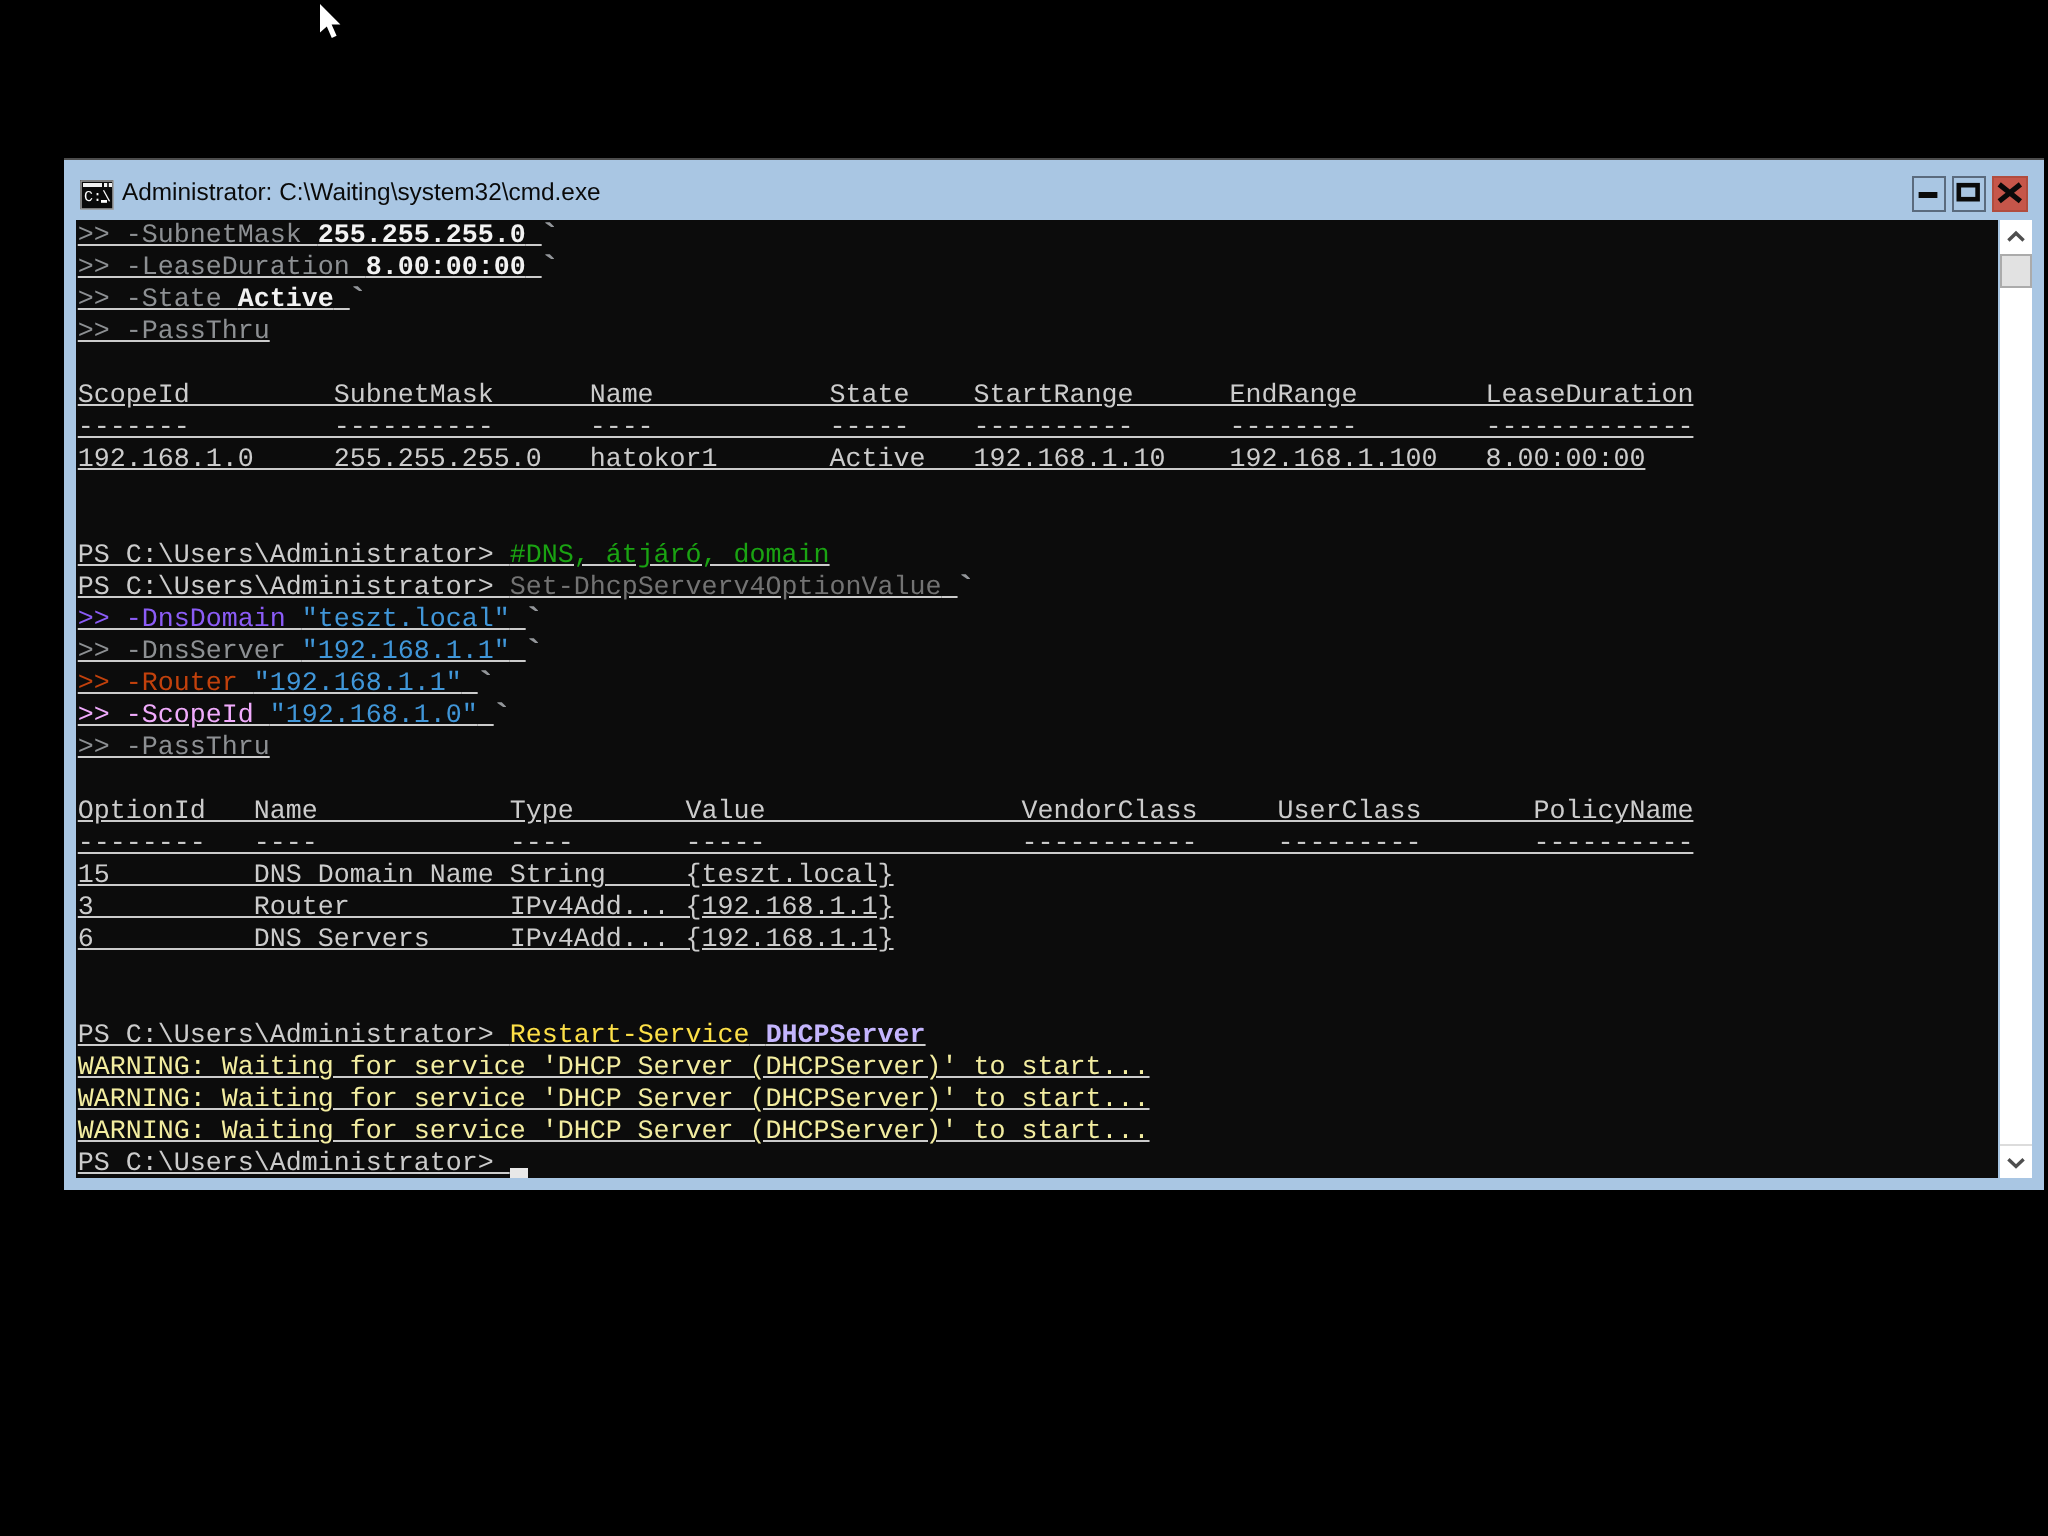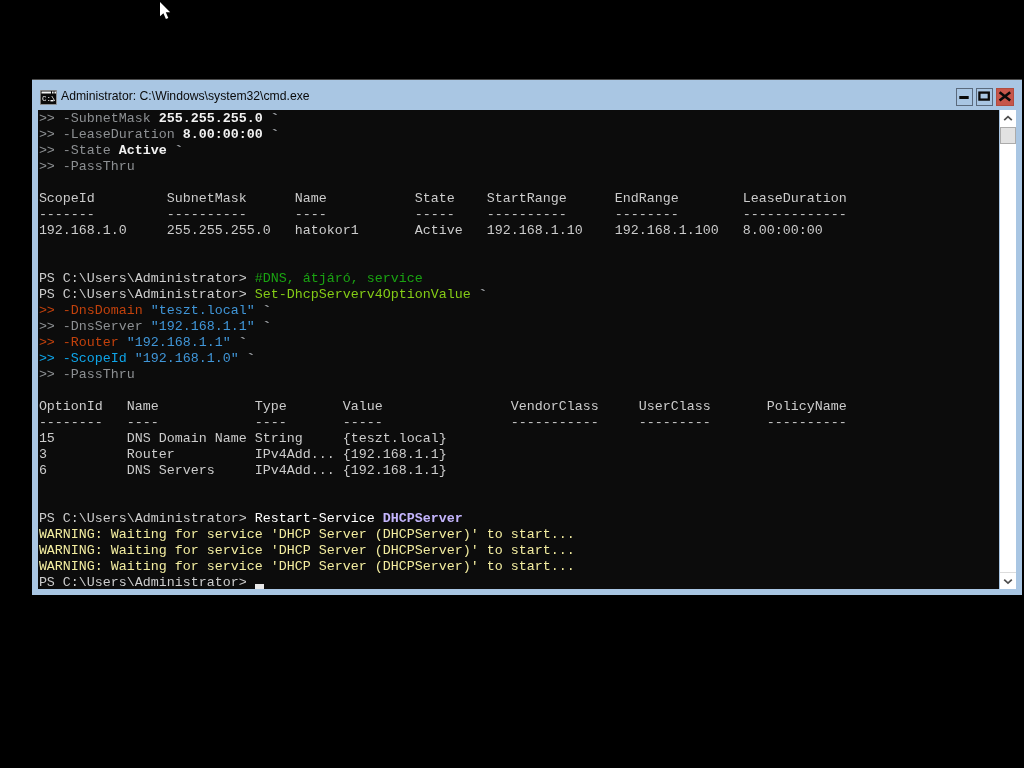--- a/index.html
+++ b/index.html
@@ -14,21 +14,21 @@
             border:1.5px solid #5a6a7d; }
   #bmin  { left:924.2px; }
   #bmax  { left:943.8px; }
   #bclose{ left:963.9px; width:18px; height:17.5px; background:#c6564a; border:1px solid #b14c3e; }
   #console { position:absolute; left:5.7px; top:30px; width:961.8px; height:479px;
             background:#0c0c0c; overflow:hidden; }
   #console pre {
             position:absolute; left:1.2px; top:1.4px;
             font-family:"Liberation Mono", monospace;
             font-size:13.3333px; line-height:16px; color:#cccccc;
-            white-space:pre; }
+            white-space:pre;text-decoration:underline; }
   #console pre i { font-style:normal; }
   #cursor { position:absolute; left:217.5px; top:474px; width:9px; height:5px;
             background:#e8e8e8; }
   #sbar { position:absolute; left:967.5px; top:30px; width:16px; height:479px;
            background:#ffffff; }
   #sthumb { position:absolute; left:0px; top:17px; width:16px; height:16.5px;
              background:#e2e2e2; border:1px solid #ababab; }
   #sbot { position:absolute; left:0; top:461.5px; width:16px; height:17.5px;
            border-top:1px solid #dcdcdc; }
 </style></head>
@@ -38,21 +38,21 @@
   <div id="tbar">
     <svg id="ticon" width="17" height="15" viewBox="0 0 17 15">
       <rect x="0" y="0" width="16.5" height="14.5" fill="#0a0a0a"></rect>
       <rect x="0.5" y="0.5" width="16" height="14" fill="none" stroke="#9a9a9a" stroke-width="0.8"></rect>
       <rect x="1.5" y="1.5" width="9.5" height="2" fill="#f2f2f2"></rect>
       <rect x="12" y="1.5" width="1.6" height="2" fill="#f2f2f2"></rect>
       <rect x="14.4" y="1.5" width="1.6" height="2" fill="#f2f2f2"></rect>
       <text x="2" y="10.5" font-family="Liberation Mono, monospace" font-size="7.5" fill="#ffffff">C:\</text>
       <rect x="10.5" y="10" width="3" height="1.4" fill="#ffffff"></rect>
     </svg>
-    <div id="ttext">Administrator: C:\Windows\system32\cmd.exe</div>
+    <div id="ttext">Administrator: C:\Waiting\system32\cmd.exe</div>
     <div class="btn" id="bmin">
       <svg width="14" height="14" viewBox="0 0 14 14">
           <rect x="2.3" y="7" width="9.4" height="3" fill="#0a0a0a"></rect>
         </svg>
     </div>
     <div class="btn" id="bmax">
       <svg width="14" height="14" viewBox="0 0 14 14">
         <rect x="2.4" y="3.6" width="9.4" height="7" fill="none" stroke="#0a0a0a" stroke-width="2.3"></rect>
       </svg>
     </div>
@@ -66,36 +66,36 @@
       <pre><i style="color:#8d9093">&gt;&gt; -SubnetMask </i><i style="color:#f2f2f2;font-weight:bold">255.255.255.0</i><i style="color:#7c7f82"> <b style="display:inline-block;width:8px;height:16px;line-height:16px;font-weight:bold;color:#94979b;transform:scale(1.3) translateY(1px);transform-origin:50% 40%">`</b></i>
 <i style="color:#8d9093">&gt;&gt; -LeaseDuration </i><i style="color:#f2f2f2;font-weight:bold">8.00:00:00</i><i style="color:#7c7f82"> <b style="display:inline-block;width:8px;height:16px;line-height:16px;font-weight:bold;color:#94979b;transform:scale(1.3) translateY(1px);transform-origin:50% 40%">`</b></i>
 <i style="color:#8d9093">&gt;&gt; -State </i><i style="color:#f2f2f2;font-weight:bold">Active</i><i style="color:#7c7f82"> <b style="display:inline-block;width:8px;height:16px;line-height:16px;font-weight:bold;color:#94979b;transform:scale(1.3) translateY(1px);transform-origin:50% 40%">`</b></i>
 <i style="color:#8d9093">&gt;&gt; -PassThru</i>
 
 ScopeId         SubnetMask      Name           State    StartRange      EndRange        LeaseDuration
 -------         ----------      ----           -----    ----------      --------        -------------
 192.168.1.0     255.255.255.0   hatokor1       Active   192.168.1.10    192.168.1.100   8.00:00:00
 
 
-PS C:\Users\Administrator&gt; <i style="color:#1aa312">#DNS, átjáró, service</i>
-PS C:\Users\Administrator&gt; <i style="color:#84cc16">Set-DhcpServerv4OptionValue</i><i style="color:#7c7f82"> <b style="display:inline-block;width:8px;height:16px;line-height:16px;font-weight:bold;color:#94979b;transform:scale(1.3) translateY(1px);transform-origin:50% 40%">`</b></i>
-<i style="color:#c2410c">&gt;&gt; -DnsDomain </i><i style="color:#4096d8">"teszt.local"</i><i style="color:#7c7f82"> <b style="display:inline-block;width:8px;height:16px;line-height:16px;font-weight:bold;color:#94979b;transform:scale(1.3) translateY(1px);transform-origin:50% 40%">`</b></i>
+PS C:\Users\Administrator&gt; <i style="color:#1aa312">#DNS, átjáró, domain</i>
+PS C:\Users\Administrator&gt; <i style="color:#737373">Set-DhcpServerv4OptionValue</i><i style="color:#7c7f82"> <b style="display:inline-block;width:8px;height:16px;line-height:16px;font-weight:bold;color:#94979b;transform:scale(1.3) translateY(1px);transform-origin:50% 40%">`</b></i>
+<i style="color:#8b5cf6">&gt;&gt; -DnsDomain </i><i style="color:#4096d8">"teszt.local"</i><i style="color:#7c7f82"> <b style="display:inline-block;width:8px;height:16px;line-height:16px;font-weight:bold;color:#94979b;transform:scale(1.3) translateY(1px);transform-origin:50% 40%">`</b></i>
 <i style="color:#8d9093">&gt;&gt; -DnsServer </i><i style="color:#4096d8">"192.168.1.1"</i><i style="color:#7c7f82"> <b style="display:inline-block;width:8px;height:16px;line-height:16px;font-weight:bold;color:#94979b;transform:scale(1.3) translateY(1px);transform-origin:50% 40%">`</b></i>
 <i style="color:#c2410c">&gt;&gt; -Router </i><i style="color:#4096d8">"192.168.1.1"</i><i style="color:#7c7f82"> <b style="display:inline-block;width:8px;height:16px;line-height:16px;font-weight:bold;color:#94979b;transform:scale(1.3) translateY(1px);transform-origin:50% 40%">`</b></i>
-<i style="color:#0ea5e9">&gt;&gt; -ScopeId </i><i style="color:#4096d8">"192.168.1.0"</i><i style="color:#7c7f82"> <b style="display:inline-block;width:8px;height:16px;line-height:16px;font-weight:bold;color:#94979b;transform:scale(1.3) translateY(1px);transform-origin:50% 40%">`</b></i>
+<i style="color:#f0abfc">&gt;&gt; -ScopeId </i><i style="color:#4096d8">"192.168.1.0"</i><i style="color:#7c7f82"> <b style="display:inline-block;width:8px;height:16px;line-height:16px;font-weight:bold;color:#94979b;transform:scale(1.3) translateY(1px);transform-origin:50% 40%">`</b></i>
 <i style="color:#8d9093">&gt;&gt; -PassThru</i>
 
 OptionId   Name            Type       Value                VendorClass     UserClass       PolicyName
 --------   ----            ----       -----                -----------     ---------       ----------
 15         DNS Domain Name String     {teszt.local}
 3          Router          IPv4Add... {192.168.1.1}
 6          DNS Servers     IPv4Add... {192.168.1.1}
 
 
-PS C:\Users\Administrator&gt; <i style="color:#ffffff">Restart-Service</i> <i style="color:#c4b5fd;font-weight:bold">DHCPServer</i>
+PS C:\Users\Administrator&gt; <i style="color:#fde047">Restart-Service</i> <i style="color:#c4b5fd;font-weight:bold">DHCPServer</i>
 <i style="color:#f3eda0">WARNING: Waiting for service 'DHCP Server (DHCPServer)' to start...</i>
 <i style="color:#f3eda0">WARNING: Waiting for service 'DHCP Server (DHCPServer)' to start...</i>
 <i style="color:#f3eda0">WARNING: Waiting for service 'DHCP Server (DHCPServer)' to start...</i>
 PS C:\Users\Administrator&gt; </pre>
       <div id="cursor"></div>
     </div>
   <div id="sbar">
     <svg width="16" height="17" viewBox="0 0 16 17" style="position:absolute;top:0;left:0">
       <path d="M4.2 10.2 L8 6.6 L11.8 10.2" fill="none" stroke="#4e4e4e" stroke-width="1.7"></path>
     </svg>

